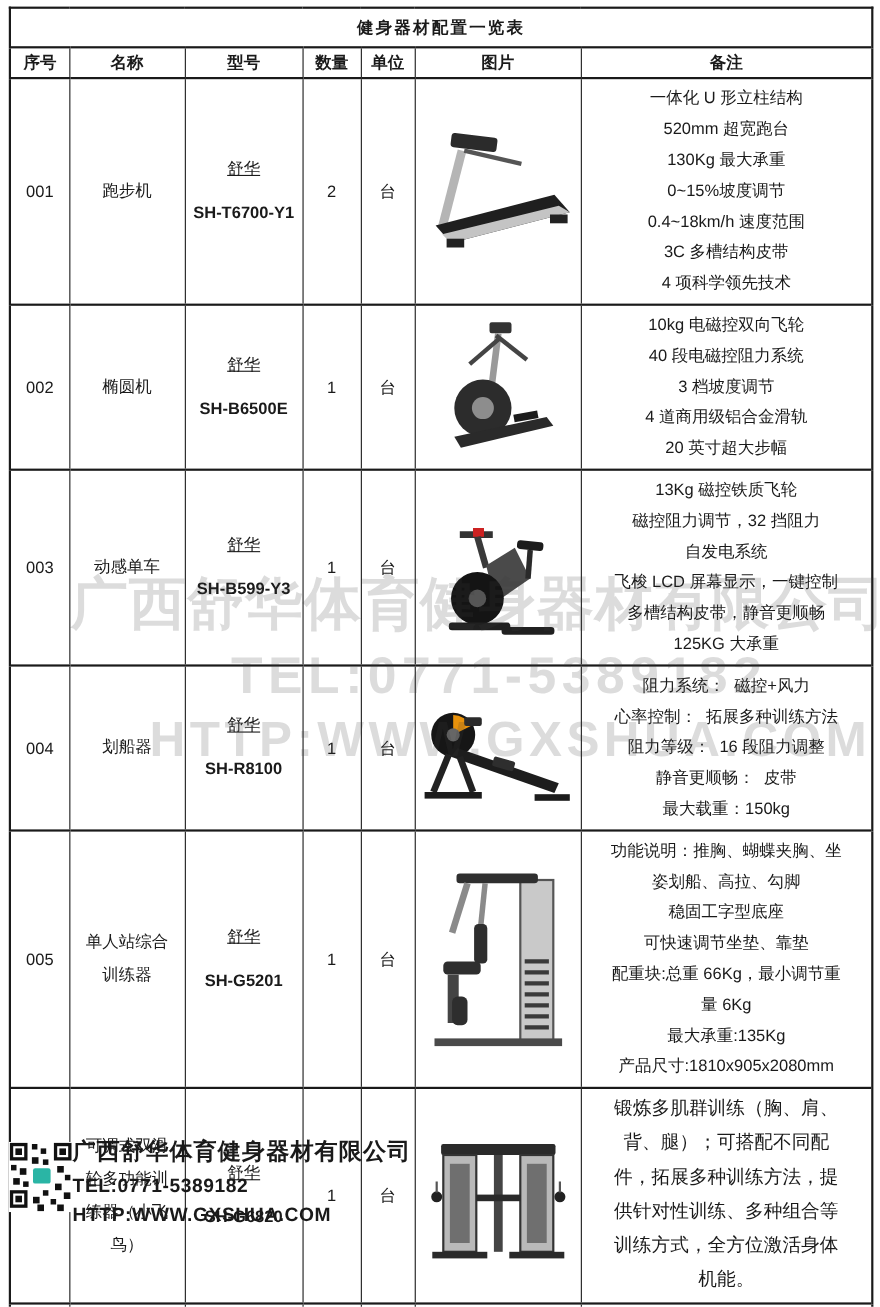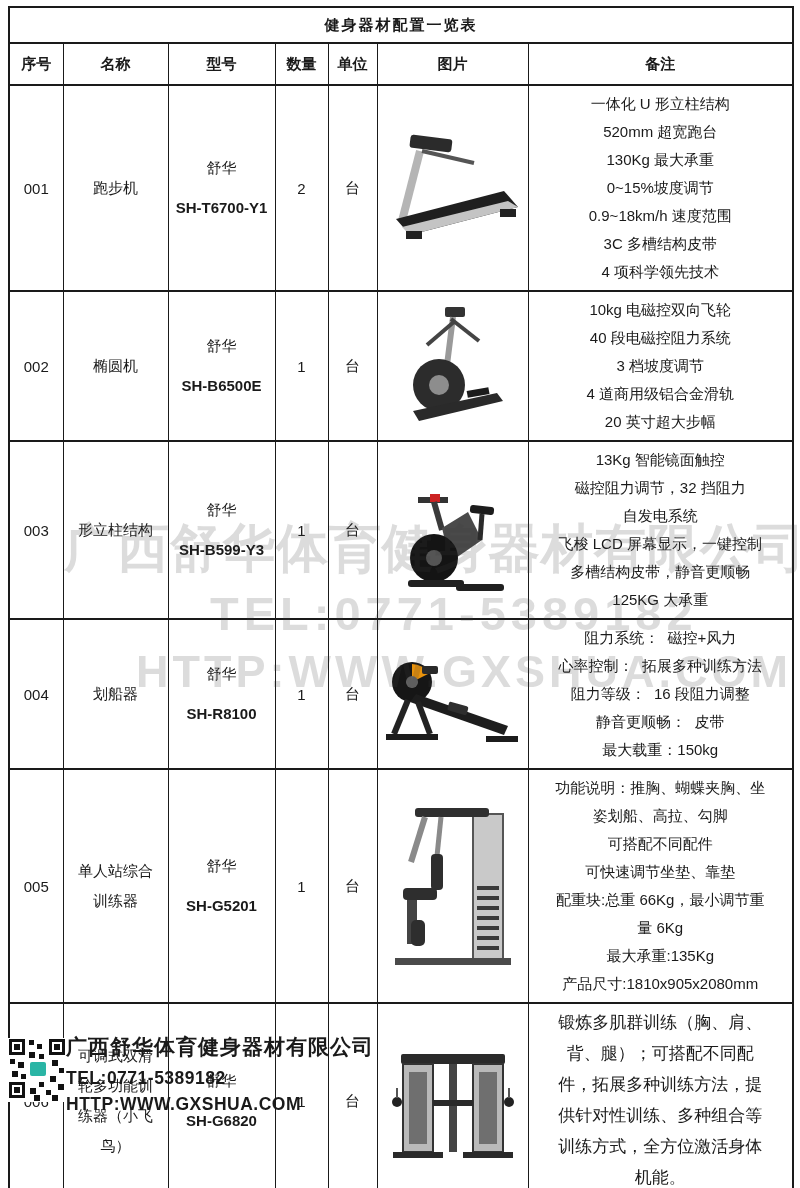--- a/index.html
+++ b/index.html
@@ -11,23 +11,23 @@
   #sheet { position:absolute; left:8px; top:6px; width:784px; border-collapse:collapse;
     table-layout:fixed; z-index:1; }
   #sheet td { border:1px solid #1a1a1a; text-align:center; vertical-align:middle;
     font-size:15px; overflow:hidden; }
   #sheet tr.hrule > td { border-top-width:2px; }
   #sheet tr:last-child > td { border-bottom-width:2px; }
   #sheet td.outerL { border-left-width:2px; }
   #sheet td.outerR { border-right-width:2px; }
   td.title-cell { font-size:21px; font-weight:bold; border-top-width:2px !important;
     letter-spacing:2px; height:36px; }
-  tr.header-row td { font-weight:bold; font-size:16px; height:42px; }
+  tr.header-row td { font-weight:bold; font-size:16px; height:28px; }
   .name-cell { padding:2px 10px; line-height:30px; }
-  .model-cell .brand { line-height:26px; margin-bottom:14px; }
+  .model-cell .brand { line-height:26px; margin-bottom:14px;text-decoration:underline; }
   .model-cell .code { line-height:26px;font-weight:bold; }
   .photo-cell { vertical-align:middle; }
   .photo-box { display:flex; align-items:center; justify-content:center; width:100%; height:100%; }
   .remarks-cell { text-align:right; vertical-align:middle; padding:4px 25px; }
   .remark-line { line-height:28px; white-space:pre-wrap; font-size:15px; }
   .remark-para { line-height:31px; font-size:17px;font-family:Liberation Mono, monospace; }
 
   
   .wm { position:absolute; z-index:3; pointer-events:none; white-space:nowrap;
     font-weight:bold; color:rgba(60,60,60,0.18); }
@@ -93,21 +93,21 @@
             <rect x="24" y="104" width="16" height="8" fill="#222"></rect>
             <rect x="118" y="82" width="16" height="8" fill="#222"></rect>
           </svg>
         </div>
       </td>
       <td class="remarks-cell outerR">
         <div class="remark-line">一体化 U 形立柱结构</div>
         <div class="remark-line">520mm 超宽跑台</div>
         <div class="remark-line">130Kg 最大承重</div>
         <div class="remark-line">0~15%坡度调节</div>
-        <div class="remark-line">0.9~18km/h 速度范围</div>
+        <div class="remark-line">0.4~18km/h 速度范围</div>
         <div class="remark-line">3C 多槽结构皮带</div>
         <div class="remark-line">4 项科学领先技术</div>
       </td>
     </tr>
 
     <tr class="hrule" style="height:144px">
       <td class="outerL">002</td>
       <td class="name-cell">椭圆机</td>
       <td class="model-cell">
         <div class="brand">舒华</div>
@@ -133,21 +133,21 @@
         <div class="remark-line">10kg 电磁控双向飞轮</div>
         <div class="remark-line">40 段电磁控阻力系统</div>
         <div class="remark-line">3 档坡度调节</div>
         <div class="remark-line">4 道商用级铝合金滑轨</div>
         <div class="remark-line">20 英寸超大步幅</div>
       </td>
     </tr>
 
     <tr class="hrule" style="height:172px">
       <td class="outerL">003</td>
-      <td class="name-cell">形立柱结构</td>
+      <td class="name-cell">动感单车</td>
       <td class="model-cell">
         <div class="brand">舒华</div>
         <div class="code">SH-B599-Y3</div>
       </td>
       <td>1</td>
       <td>台</td>
       <td class="photo-cell">
         <div class="photo-box">
           <svg width="126" height="132" viewBox="0 0 126 132">
             <path d="M28,36 h30" stroke="#333" stroke-width="6"></path>
@@ -157,21 +157,21 @@
             <rect x="80" y="42" width="24" height="8" rx="3" fill="#1c1c1c" transform="rotate(6 92 46)"></rect>
             <line x1="92" y1="50" x2="90" y2="76" stroke="#2a2a2a" stroke-width="5"></line>
             <circle cx="44" cy="94" r="24" fill="#141414"></circle>
             <circle cx="44" cy="94" r="8" fill="#555"></circle>
             <rect x="18" y="116" width="56" height="7" rx="3" fill="#202020"></rect>
             <rect x="66" y="120" width="48" height="7" rx="3" fill="#202020"></rect>
           </svg>
         </div>
       </td>
       <td class="remarks-cell outerR">
-        <div class="remark-line">13Kg 智能镜面触控</div>
+        <div class="remark-line">13Kg 磁控铁质飞轮</div>
         <div class="remark-line">磁控阻力调节，32 挡阻力</div>
         <div class="remark-line">自发电系统</div>
         <div class="remark-line">飞梭 LCD 屏幕显示，一键控制</div>
         <div class="remark-line">多槽结构皮带，静音更顺畅</div>
         <div class="remark-line">125KG 大承重</div>
       </td>
     </tr>
 
     <tr class="hrule" style="height:142px">
       <td class="outerL">004</td>
@@ -235,21 +235,21 @@
             <rect x="46" y="62" width="12" height="36" rx="4" fill="#2e2e2e"></rect>
             <rect x="18" y="96" width="34" height="12" rx="4" fill="#2e2e2e"></rect>
             <rect x="22" y="108" width="10" height="44" fill="#444"></rect>
             <rect x="26" y="128" width="14" height="26" rx="5" fill="#2e2e2e"></rect>
             <rect x="10" y="166" width="116" height="7" fill="#4a4a4a"></rect>
           </svg>
         </div>
       </td>
       <td class="remarks-cell outerR">
         <div class="remark-line">功能说明：推胸、蝴蝶夹胸、坐姿划船、高拉、勾脚</div>
-        <div class="remark-line">可搭配不同配件</div>
+        <div class="remark-line">稳固工字型底座</div>
         <div class="remark-line">可快速调节坐垫、靠垫</div>
         <div class="remark-line">配重块:总重 66Kg，最小调节重量 6Kg</div>
         <div class="remark-line">最大承重:135Kg</div>
         <div class="remark-line">产品尺寸:1810x905x2080mm</div>
       </td>
     </tr>
 
     <tr class="hrule" style="height:128px">
       <td class="outerL">006</td>
       <td class="name-cell">可调式双滑轮多功能训练器（小飞鸟）</td>

